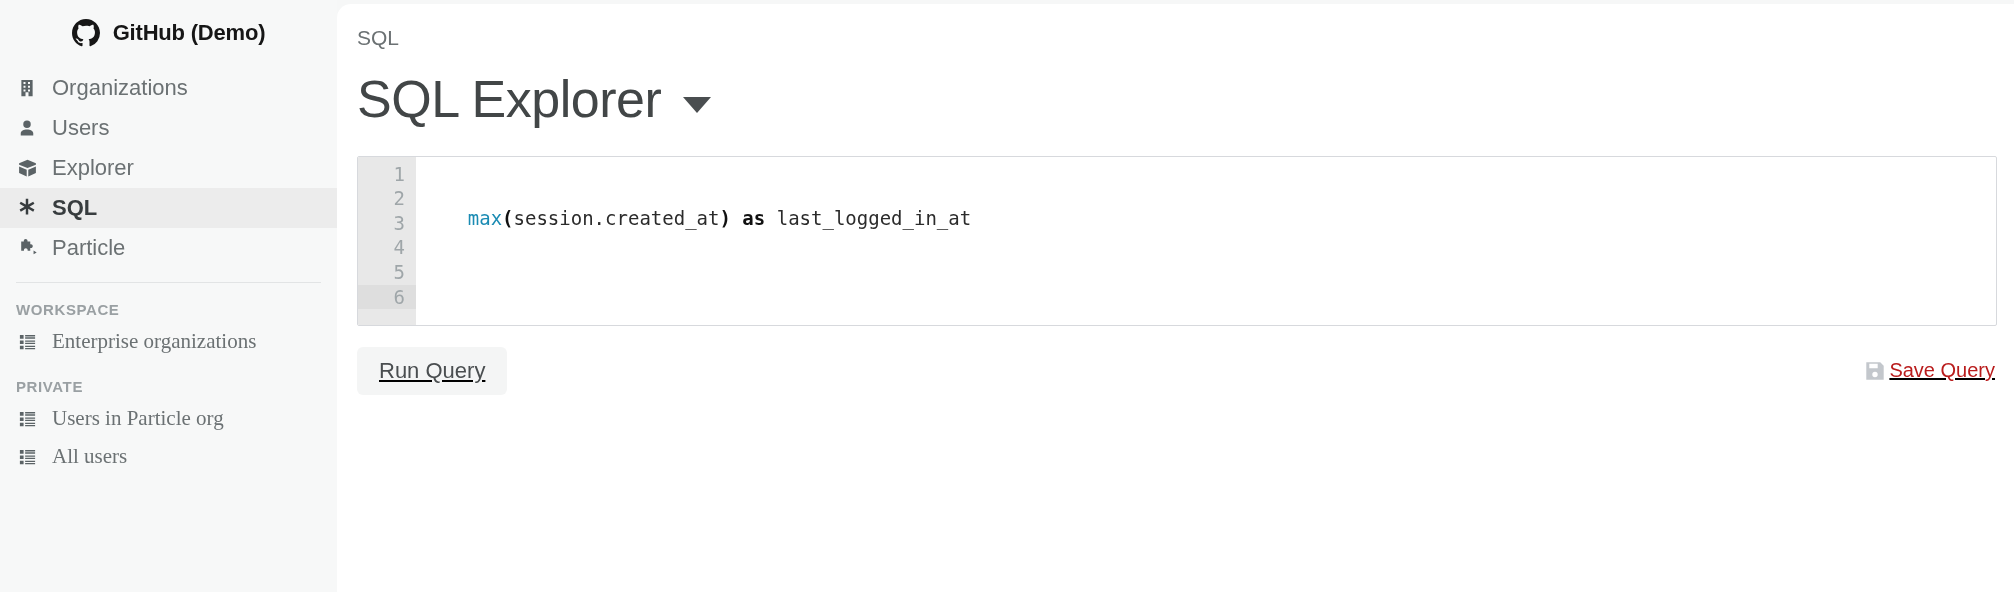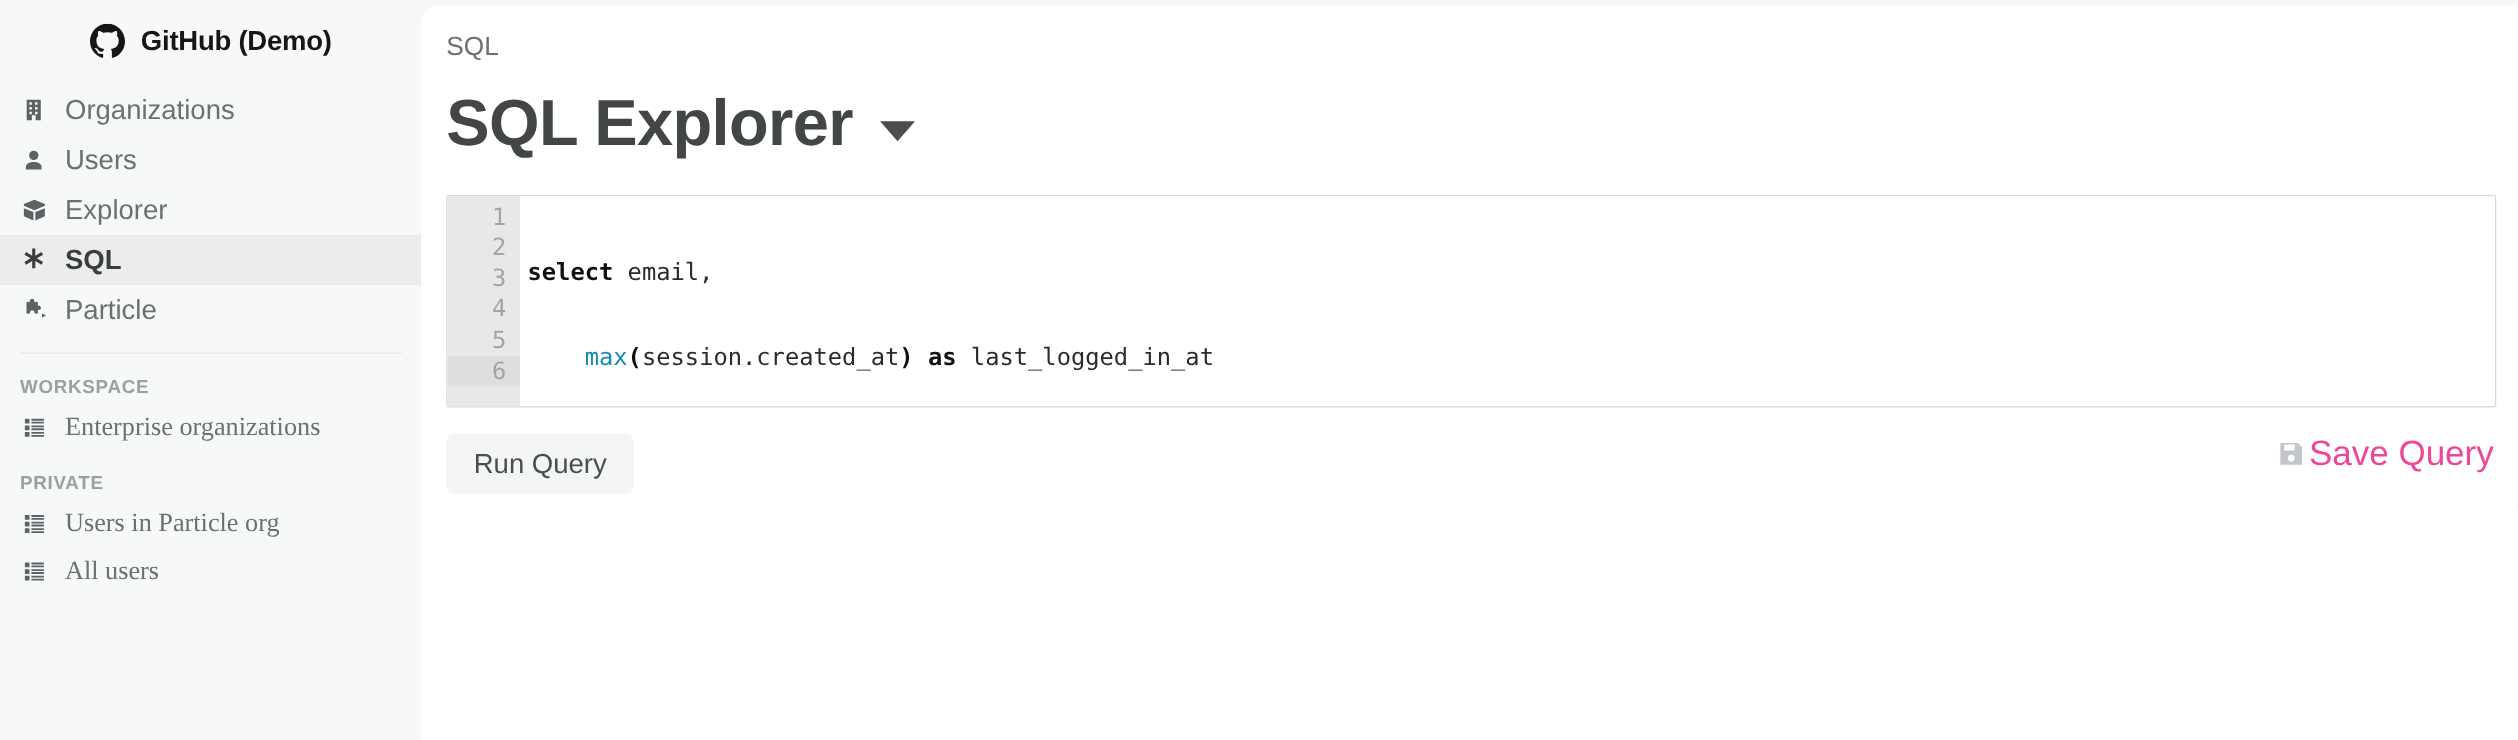--- a/index.html
+++ b/index.html
@@ -78,21 +78,21 @@
   }
   .breadcrumb {
     font-size: 21px; color: #6b7173;
     padding: 22px 0 0 20px;
   }
   .title-row {
     display: flex; align-items: center; gap: 22px;
     padding: 22px 0 0 20px;
   }
   .page-title {
-    font-size: 52px; font-weight: bold; color: #424647;
+    font-size: 52px; font-weight: normal; color: #424647;
     letter-spacing: -0.5px; line-height: 1.05;
   }
   .caret {
     width: 0; height: 0;
     border-left: 14px solid transparent;
     border-right: 14px solid transparent;
     border-top: 16px solid #4a4e50;
     margin-top: 12px;
     cursor: pointer;
   }
@@ -134,38 +134,39 @@
   .code .cl {
     height: 24.6px; line-height: 24.6px;
     padding-left: 6px;
   }
   .kw { font-weight: bold; color: #111111; }
   .fn { color: #1a8bb3; }
   .pn { font-weight: bold; color: #111111; }
 
   
   .actions {
-    display: flex; align-items: flex-start; justify-content: space-between;
+    display: flex; align-items: center; justify-content: space-between;
     margin: 21px 17px 0 20px;
+    text-decoration: underline;
   }
   .run-btn {
     background: #f4f5f5;
     border: none;
     border-radius: 6px;
     padding: 0 22px;
     height: 48px;
     font-size: 22px;
     color: #4a4e50;
     font-family: "Liberation Sans", sans-serif;
     cursor: pointer;
   }
   .save-btn {
     display: flex; align-items: center; gap: 2px;
     background: none; border: none;
-    font-size: 28px; color: #ec4899;
+    font-size: 20px; color: #b91c1c;
     font-family: "Liberation Sans", sans-serif;
     cursor: pointer;
     padding-right: 2px;
   }
   .save-btn svg { display: block; fill: #c3c7cc; }
 </style>
 </head>
 <body>
 
 <div id="app">
@@ -296,21 +297,20 @@
     <div class="editor-wrap">
       <div class="gutter">
         <div class="ln">1</div>
         <div class="ln">2</div>
         <div class="ln">3</div>
         <div class="ln">4</div>
         <div class="ln">5</div>
         <div class="ln hl">6</div>
       </div>
       <div class="code">
-        <div class="cl"><span class="kw">select</span> email,</div>
         <div class="cl">    <span class="fn">max</span><span class="pn">(</span>session.created_at<span class="pn">)</span> <span class="kw">as</span> last_logged_in_at</div>
         
         
         
         
       </div>
     </div>
 
     <div class="actions">
       <button class="run-btn">Run Query</button>

